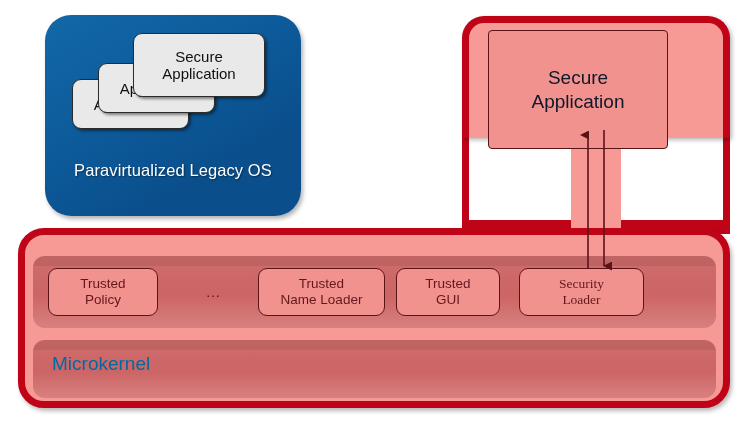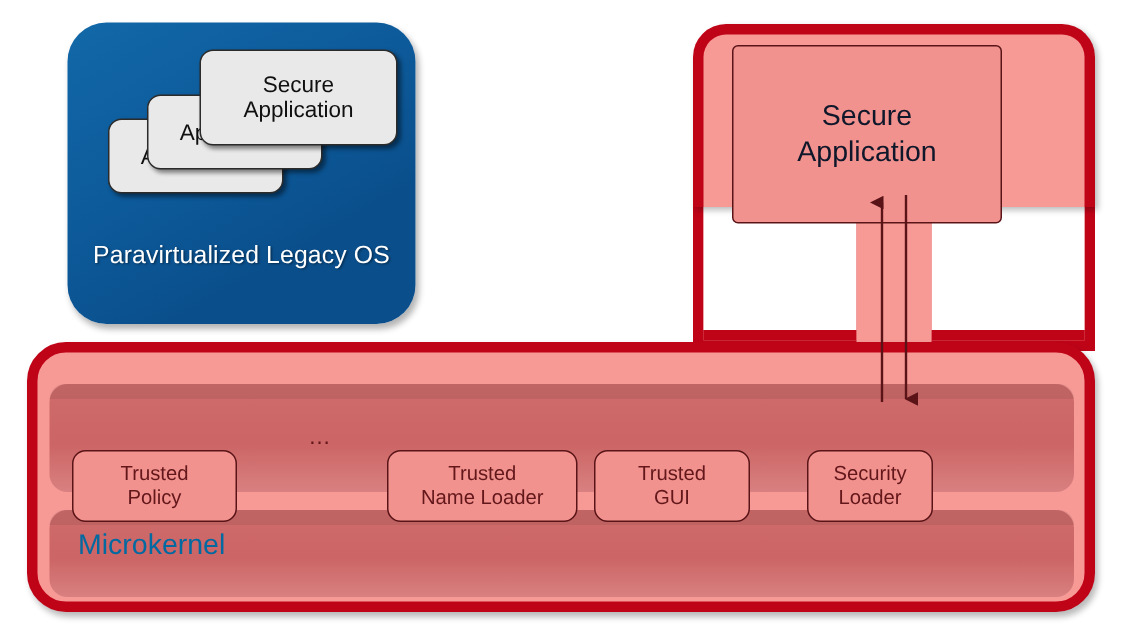--- a/index.html
+++ b/index.html
@@ -14,20 +14,21 @@
 
   
   .lyr{position:absolute;}
 
   
   .legacy-os{
     left:45px;top:15px;width:232px;height:201px;
     border-radius:26px;
     background:linear-gradient(150deg,#1268A8 0%,#0D5A9A 42%,#0A4F8C 72%,#0A4F8C 100%);
     box-shadow:2px 3px 4px rgba(0,0,0,.30);
+    padding-left:24px;
   }
   .legacy-os-label{
     position:absolute;left:0;right:0;bottom:36px;
     text-align:center;color:#ffffff;font-size:16.5px;letter-spacing:.1px;
     text-shadow:1px 1px 1.5px rgba(0,0,0,.45);
     white-space:nowrap;
   }
 
   
   .app-card{
@@ -128,26 +129,25 @@
   }
 
   .srv{
     position:absolute;top:268px;height:48px;
     background:#F2928E;
     border:1.2px solid #5A1418;
     border-radius:9px;
     display:flex;align-items:center;justify-content:center;
     text-align:center;color:#63171B;font-size:13.5px;line-height:16px;
     box-sizing:border-box;
-    margin-top:32px;
   }
   .srv-loader{left:48px;width:110px;}
   .srv-name{left:258px;width:127px;}
   .srv-gui{left:396px;width:104px;}
-  .srv-policy{left:538px;width:84px;}
+  .srv-policy{left:519px;width:125px;font-family:Liberation Serif, serif;}
 
   .ellipsis{
     position:absolute;left:192px;top:283px;width:44px;
     text-align:center;color:#63171B;font-size:15px;letter-spacing:2px;
   }
 
   .kernel-label{
     position:absolute;left:52px;top:352px;
     color:#0369a1;font-size:19px;line-height:24px;
   }

